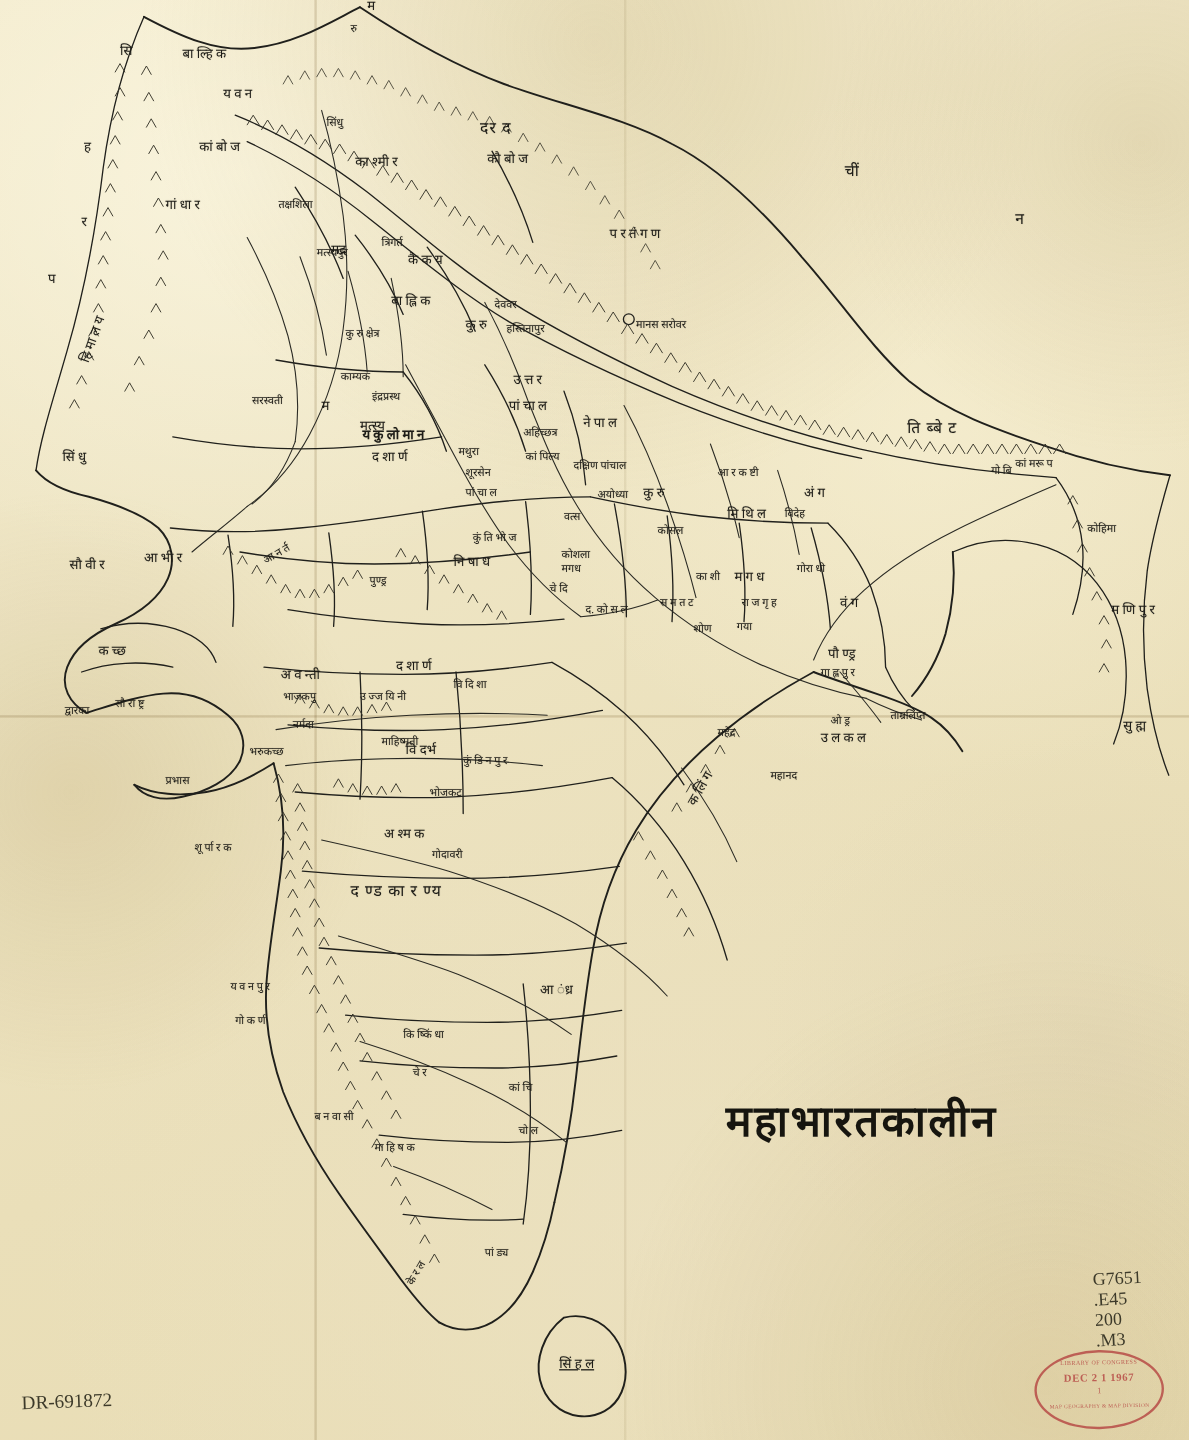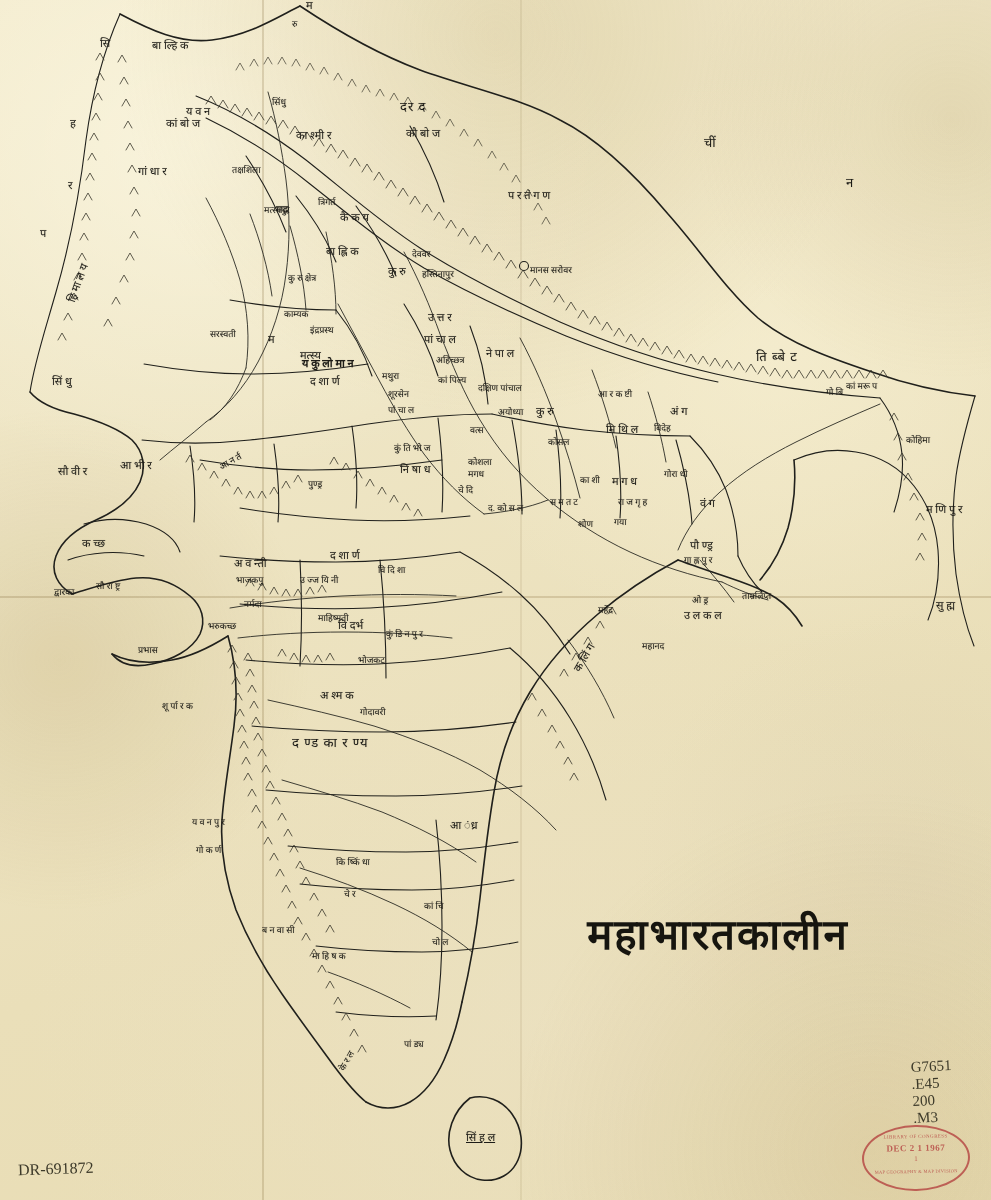--- a/index.html
+++ b/index.html
@@ -80,21 +80,21 @@
     position: absolute;
     left: 548px;
     top: 912px;
     width: 340px;
     text-align: center;
     color: #16150f;
   }
   #map-title .tline {
     font-family: "Liberation Serif", serif;
     font-weight: bold;
-    font-size: 42px;
+    font-size: 36px;
     letter-spacing: 2px;
     line-height: 46px;
     display: block;
   }
   #call-number {
     position: absolute;
     left: 912px;
     top: 1058px;
     color: #3d3a2a;
     font-family: "Liberation Serif", serif;
@@ -472,21 +472,21 @@
       <path d="M904,480 l4,-7 l4,7"></path>
         <path d="M910,500 l4,-7 l4,7"></path>
         <path d="M916,520 l4,-7 l4,7"></path>
       <path d="M918,540 l4,-7 l4,7"></path>
         <path d="M916,560 l4,-7 l4,7"></path>
     </g>
   </svg>
 
   <div id="label-layer">
       <div class="label lbl-m" style="left: 152px; top: 40px;">बा ल्हि क</div>
-      <div class="label lbl-m" style="left: 186px; top: 74px; margin-top: 32px;">य व न</div>
+      <div class="label lbl-m" style="left: 186px; top: 74px;">य व न</div>
       <div class="label lbl-m" style="left: 166px; top: 118px;">कां बो ज</div>
       <div class="label lbl-l" style="left: 400px; top: 100px;">दर द</div>
       <div class="label lbl-m" style="left: 296px; top: 130px;">का श्मी र</div>
       <div class="label lbl-m" style="left: 406px; top: 128px;">कौ बो ज</div>
       <div class="label lbl-m" style="left: 138px; top: 166px;">गां धा र</div>
       <div class="label lbl-s" style="left: 232px; top: 166px;">तक्षशिला</div>
       <div class="label lbl-m" style="left: 508px; top: 190px;">प र तं ग ण</div>
       <div class="label lbl-s" style="left: 272px; top: 98px;">सिंधु</div>
       <div class="label lbl-m" style="left: 306px; top: 0px;">म</div>
       <div class="label lbl-s" style="left: 292px; top: 20px;">रु</div>
@@ -518,21 +518,21 @@
       <div class="label lbl-s" style="left: 388px; top: 406px;">पां चा ल</div>
       <div class="label lbl-s" style="left: 498px; top: 408px;">अयोध्या</div>
       <div class="label lbl-m" style="left: 536px; top: 406px;">कु रु</div>
       <div class="label lbl-m" style="left: 606px; top: 404px; margin-top: 20px;">मि थि ल</div>
       <div class="label lbl-m" style="left: 670px; top: 406px;">अं ग</div>
       <div class="label lbl-s" style="left: 654px; top: 424px;">विदेह</div>
       <div class="label lbl-s" style="left: 548px; top: 438px;">कोसल</div>
       <div class="label lbl-s" style="left: 598px; top: 390px;">आ र क ष्टी</div>
       <div class="label lbl-s" style="left: 470px; top: 426px;">वत्स</div>
       <div class="label lbl-s" style="left: 394px; top: 444px;">कुं ति भो ज</div>
-      <div class="label lbl-m" style="left: 400px; top: 464px;">नि षा ध</div>
+      <div class="label lbl-m" style="left: 378px; top: 464px;">नि षा ध</div>
       <div class="label lbl-s" style="left: 468px; top: 458px;">कोशला</div>
       <div class="label lbl-s" style="left: 468px; top: 470px;">मगध</div>
       <div class="label lbl-s" style="left: 458px; top: 486px;">चे दि</div>
       <div class="label lbl-s" style="left: 580px; top: 476px;">का शी</div>
       <div class="label lbl-m" style="left: 612px; top: 476px;">म ग ध</div>
       <div class="label lbl-s" style="left: 618px; top: 498px;">रा ज गृ ह</div>
       <div class="label lbl-s" style="left: 550px; top: 498px;">स म त ट</div>
       <div class="label lbl-s" style="left: 488px; top: 504px;">द. को स ल</div>
       <div class="label lbl-s" style="left: 614px; top: 518px;">गया</div>
       <div class="label lbl-s" style="left: 578px; top: 520px;">शोण</div>

